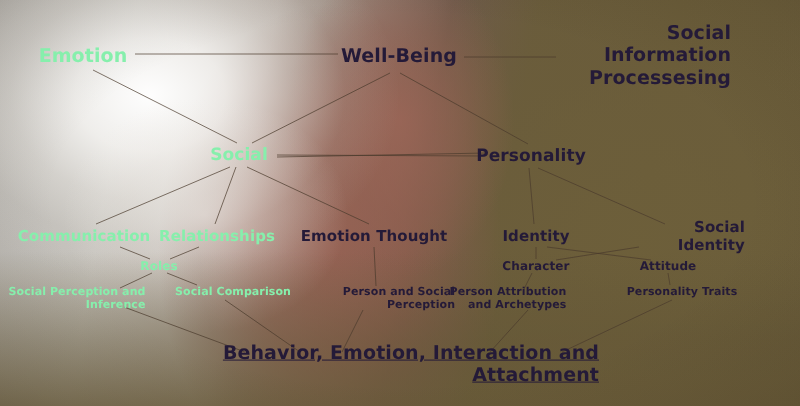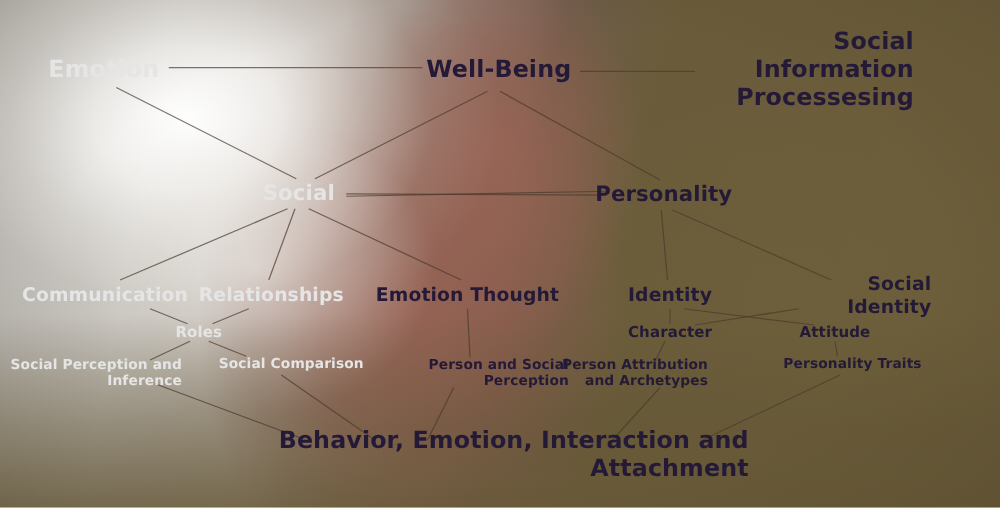--- a/index.html
+++ b/index.html
@@ -110,21 +110,21 @@
     white-space: pre-line;
     letter-spacing: 0.1px;
     text-rendering: geometricPrecision;
   }
   .lvl-1 { font-size: 19px; }
   .lvl-2 { font-size: 17px; }
   .lvl-3 { font-size: 15px; }
   .lvl-4 { font-size: 12px; }
   .lvl-5 { font-size: 11px; }
   .lvl-root { font-size: 19px; }
-  .dark-on-light { color: #e5e5e5; }
+  .dark-on-light { color: #86efac; }
 </style>
 </head>
 <body>
 
 <div id="canvas">
 
   <div class="bg-layer" id="bg-base"></div>
   <div class="bg-layer" id="bg-olive-wash"></div>
   <div class="bg-layer" id="bg-red-blob"></div>
   <div class="bg-layer" id="bg-red-blob2"></div>
@@ -179,16 +179,16 @@
       <div class="node lvl-4" style="left: 536px; top: 266px;">Character</div>
       <div class="node lvl-4" style="left: 668px; top: 266px;">Attitude</div>
       <div class="node lvl-5 dark-on-light" style="left: 77px; top: 299px;">Social Perception and
 Inference</div>
       <div class="node lvl-5 dark-on-light" style="left: 233px; top: 292px;">Social Comparison</div>
       <div class="node lvl-5" style="left: 376px; top: 299px; margin-left: 23px;">Person and Social
 Perception</div>
       <div class="node lvl-5" style="left: 508px; top: 299px;">Person Attribution
 and Archetypes</div>
       <div class="node lvl-5" style="left: 682px; top: 292px;">Personality Traits</div>
-      <div class="node lvl-root" style="left: 398px; top: 364px;">Behavior, Emotion, Interaction and Attachment</div>
+      <div class="node lvl-root" style="left: 398px; top: 364px; text-decoration: underline;">Behavior, Emotion, Interaction and Attachment</div>
     </div>
 
 </div>
 
 </body></html>

